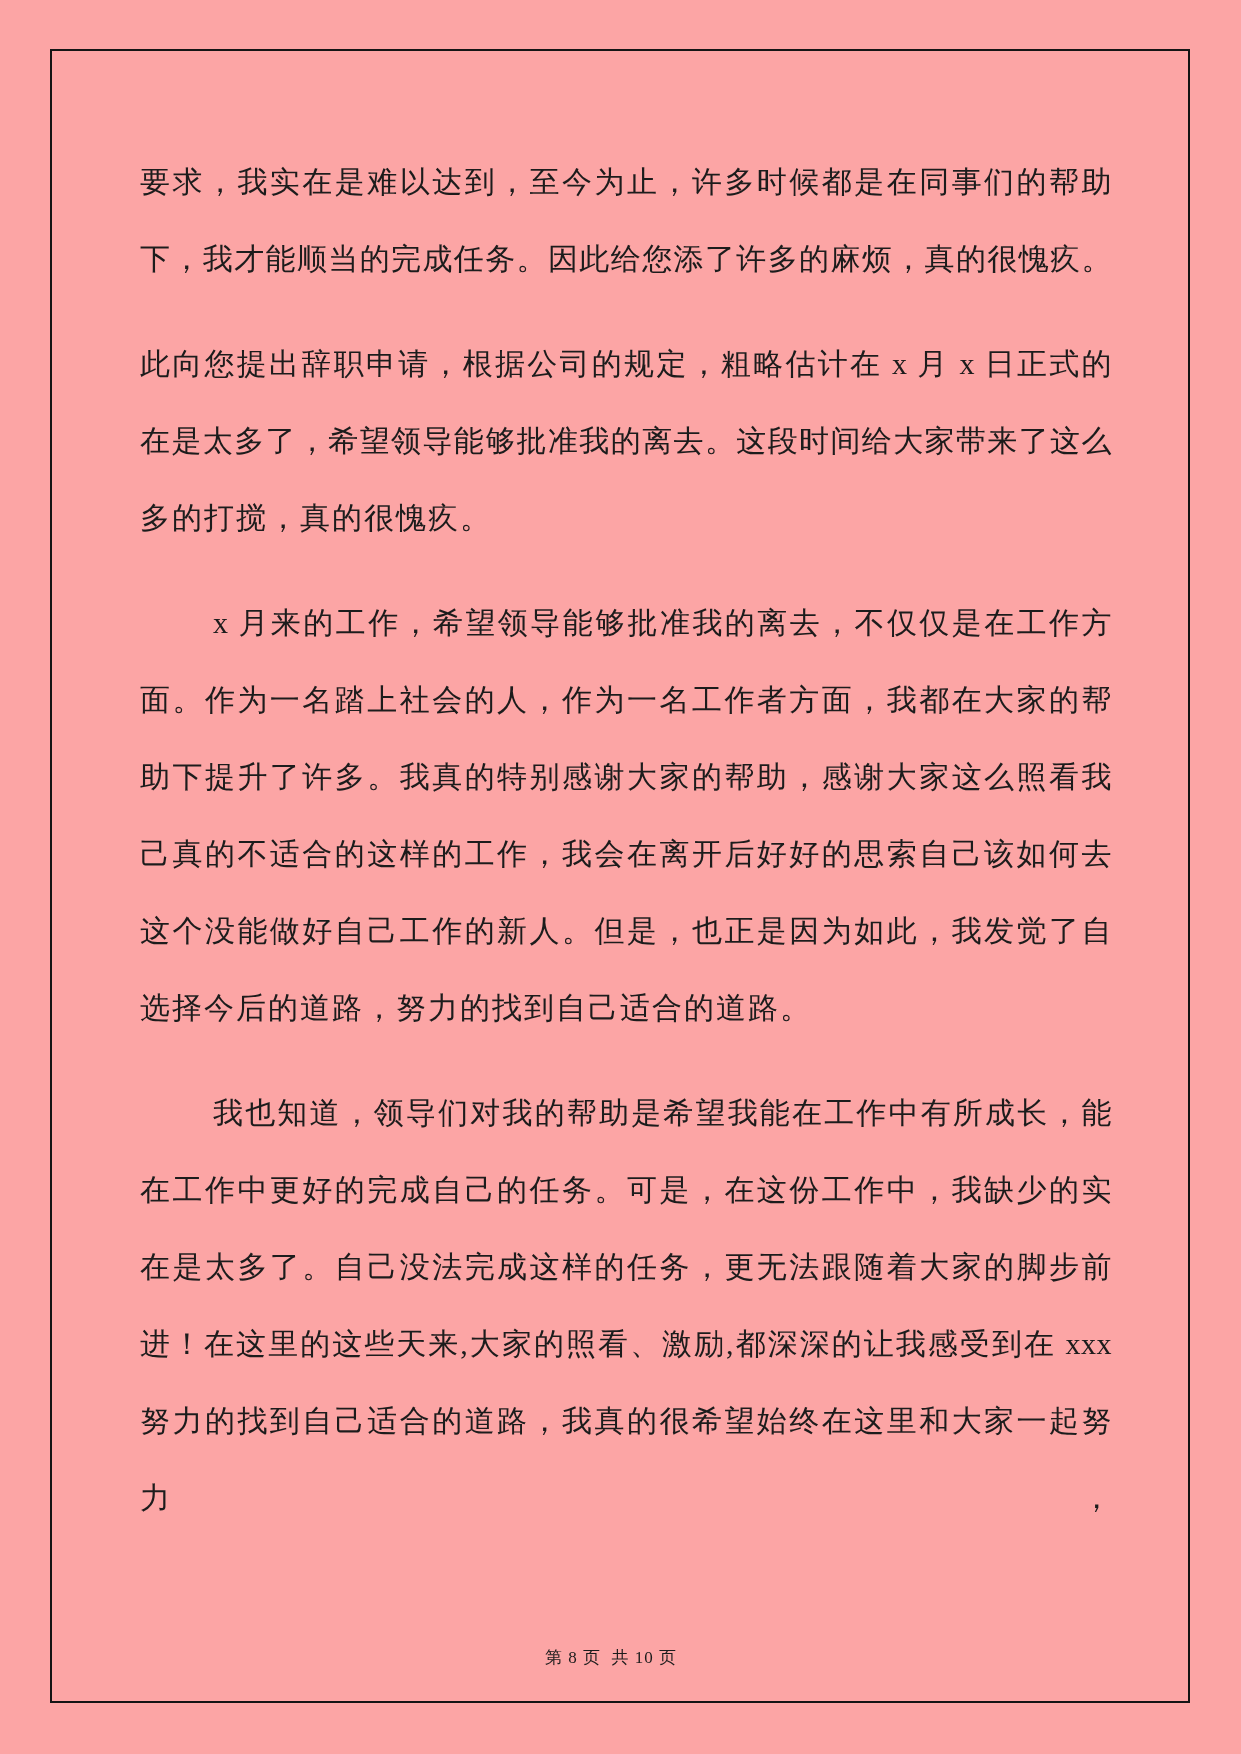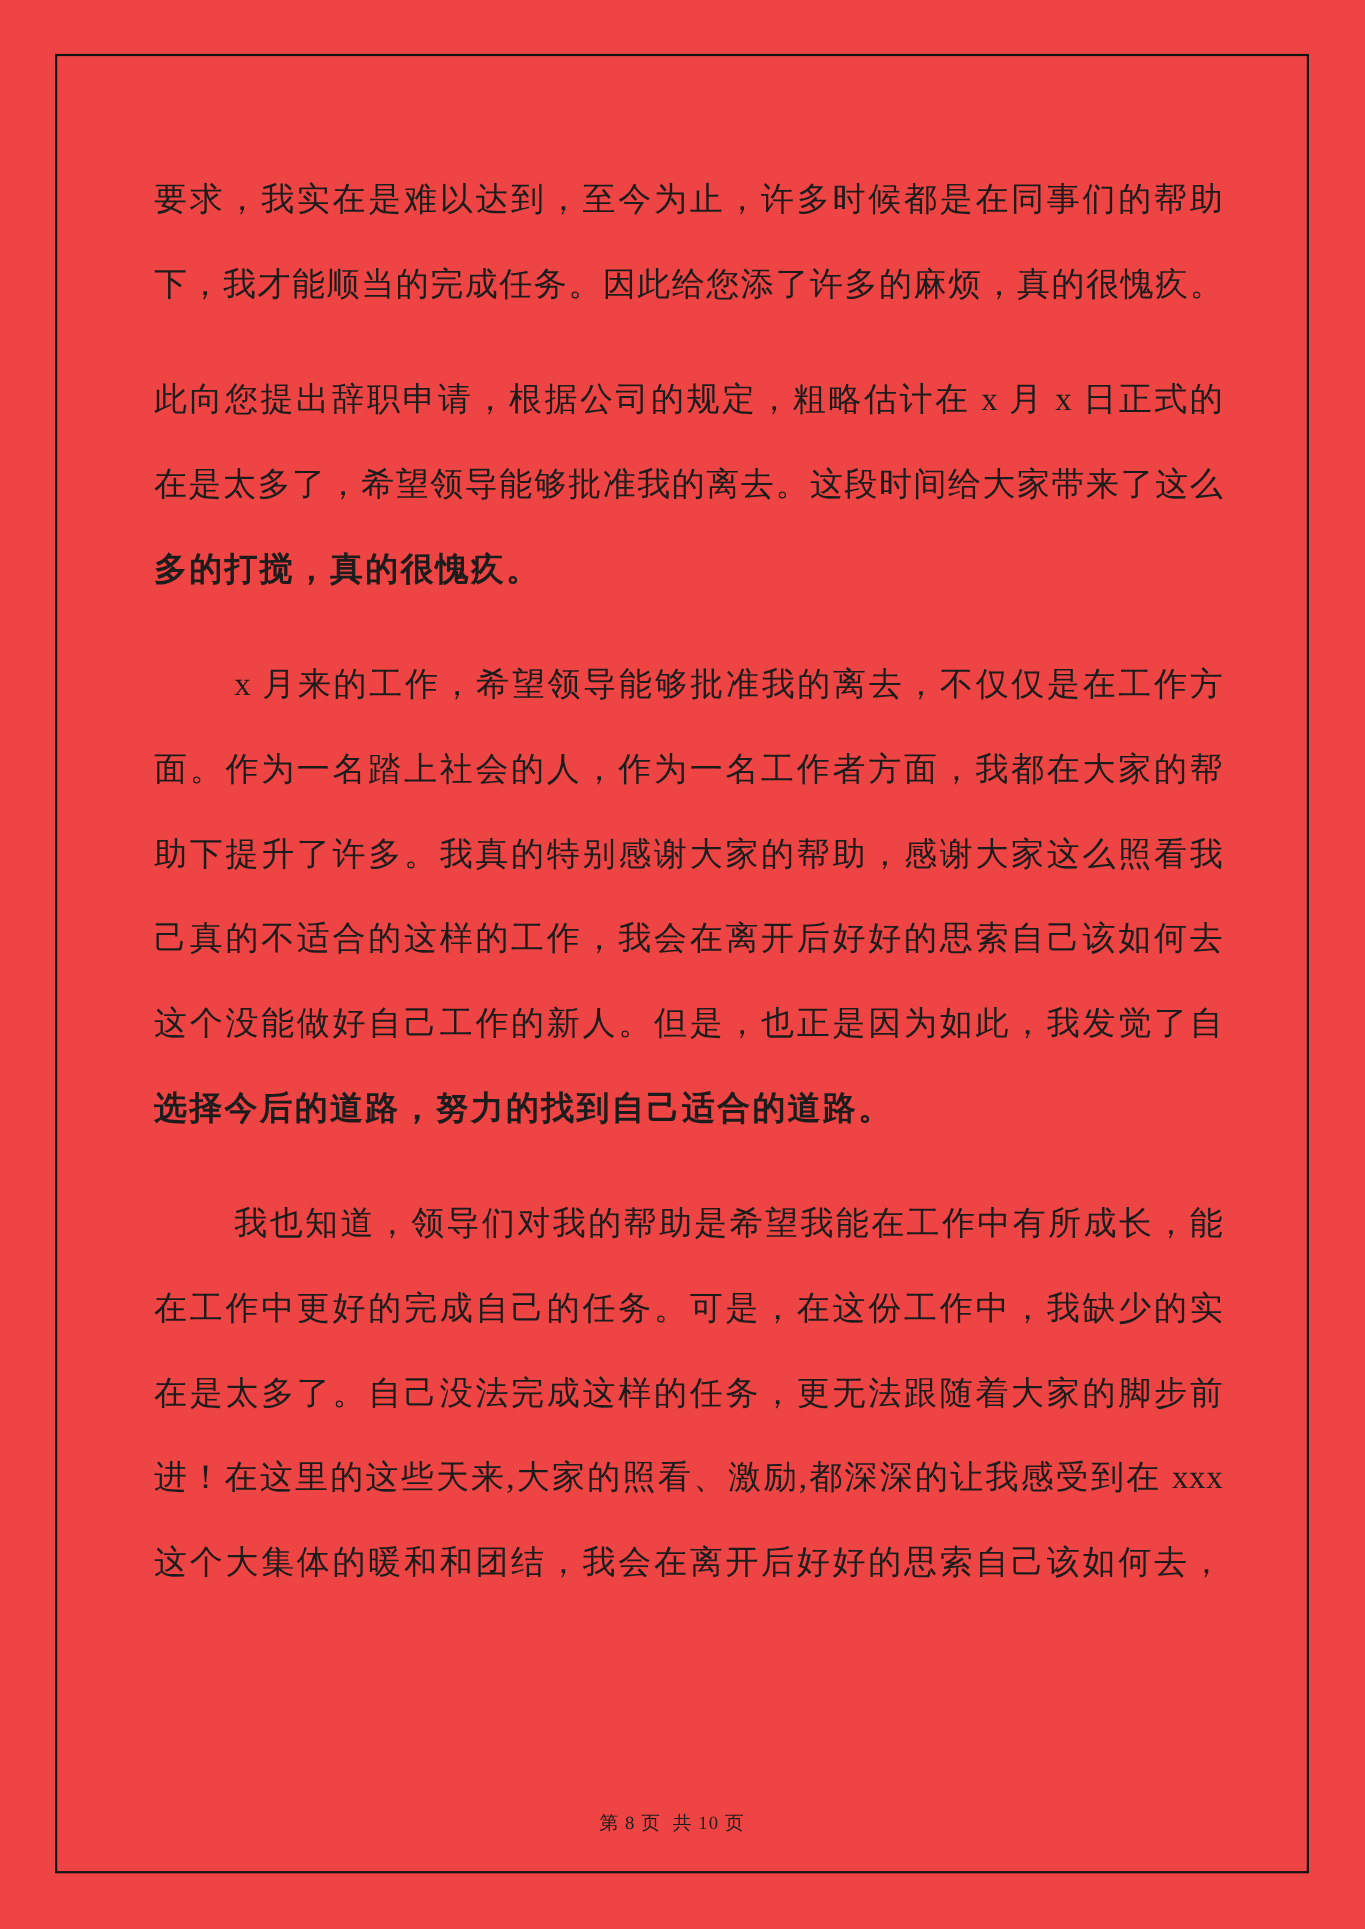--- a/index.html
+++ b/index.html
@@ -4,21 +4,21 @@
 <style>
   html, body {
     margin: 0;
     padding: 0;
     background: #ffffff;
   }
   .page {
     position: relative;
     width: 1241px;
     height: 1754px;
-    background: #ef4444;
+    background: #fca5a5;
     font-family: "Liberation Serif", "DejaVu Serif", serif;
     color: #1c1c1c;
     overflow: hidden;
   }
   .frame {
     position: absolute;
     left: 50px;
     top: 49px;
     width: 1140px;
     height: 1654px;
@@ -41,21 +41,20 @@
     text-align: justify;
     text-align-last: justify;
     letter-spacing: 0.5px;
   }
   .line.indent {
     text-indent: 73px;
   }
   .line.end {
     text-align-last: left;
     letter-spacing: 2px;
-    font-weight: bold;
   }
   .footer {
     position: absolute;
     left: 0;
     top: 1626px;
     width: 1201px;
     text-align: center;
     font-size: 17px;
     letter-spacing: 1px;
     white-space: pre;
@@ -88,21 +87,21 @@
       <div class="line">己真的不适合的这样的工作，我会在离开后好好的思索自己该如何去</div>
       <div class="line">这个没能做好自己工作的新人。但是，也正是因为如此，我发觉了自</div>
       <div class="line end">选择今后的道路，努力的找到自己适合的道路。</div>
     </div>
 
     <div class="para">
       <div class="line indent">我也知道，领导们对我的帮助是希望我能在工作中有所成长，能</div>
       <div class="line">在工作中更好的完成自己的任务。可是，在这份工作中，我缺少的实</div>
       <div class="line">在是太多了。自己没法完成这样的任务，更无法跟随着大家的脚步前</div>
       <div class="line">进！在这里的这些天来,大家的照看、激励,都深深的让我感受到在 xxx</div>
-      <div class="line">这个大集体的暖和和团结，我会在离开后好好的思索自己该如何去，</div>
+      <div class="line">努力的找到自己适合的道路，我真的很希望始终在这里和大家一起努力，</div>
     </div>
 
   </div>
 
   <div class="footer">
     <span>第 8 页  共 10 页</span>
   </div>
 </div>
 
 </body></html>

